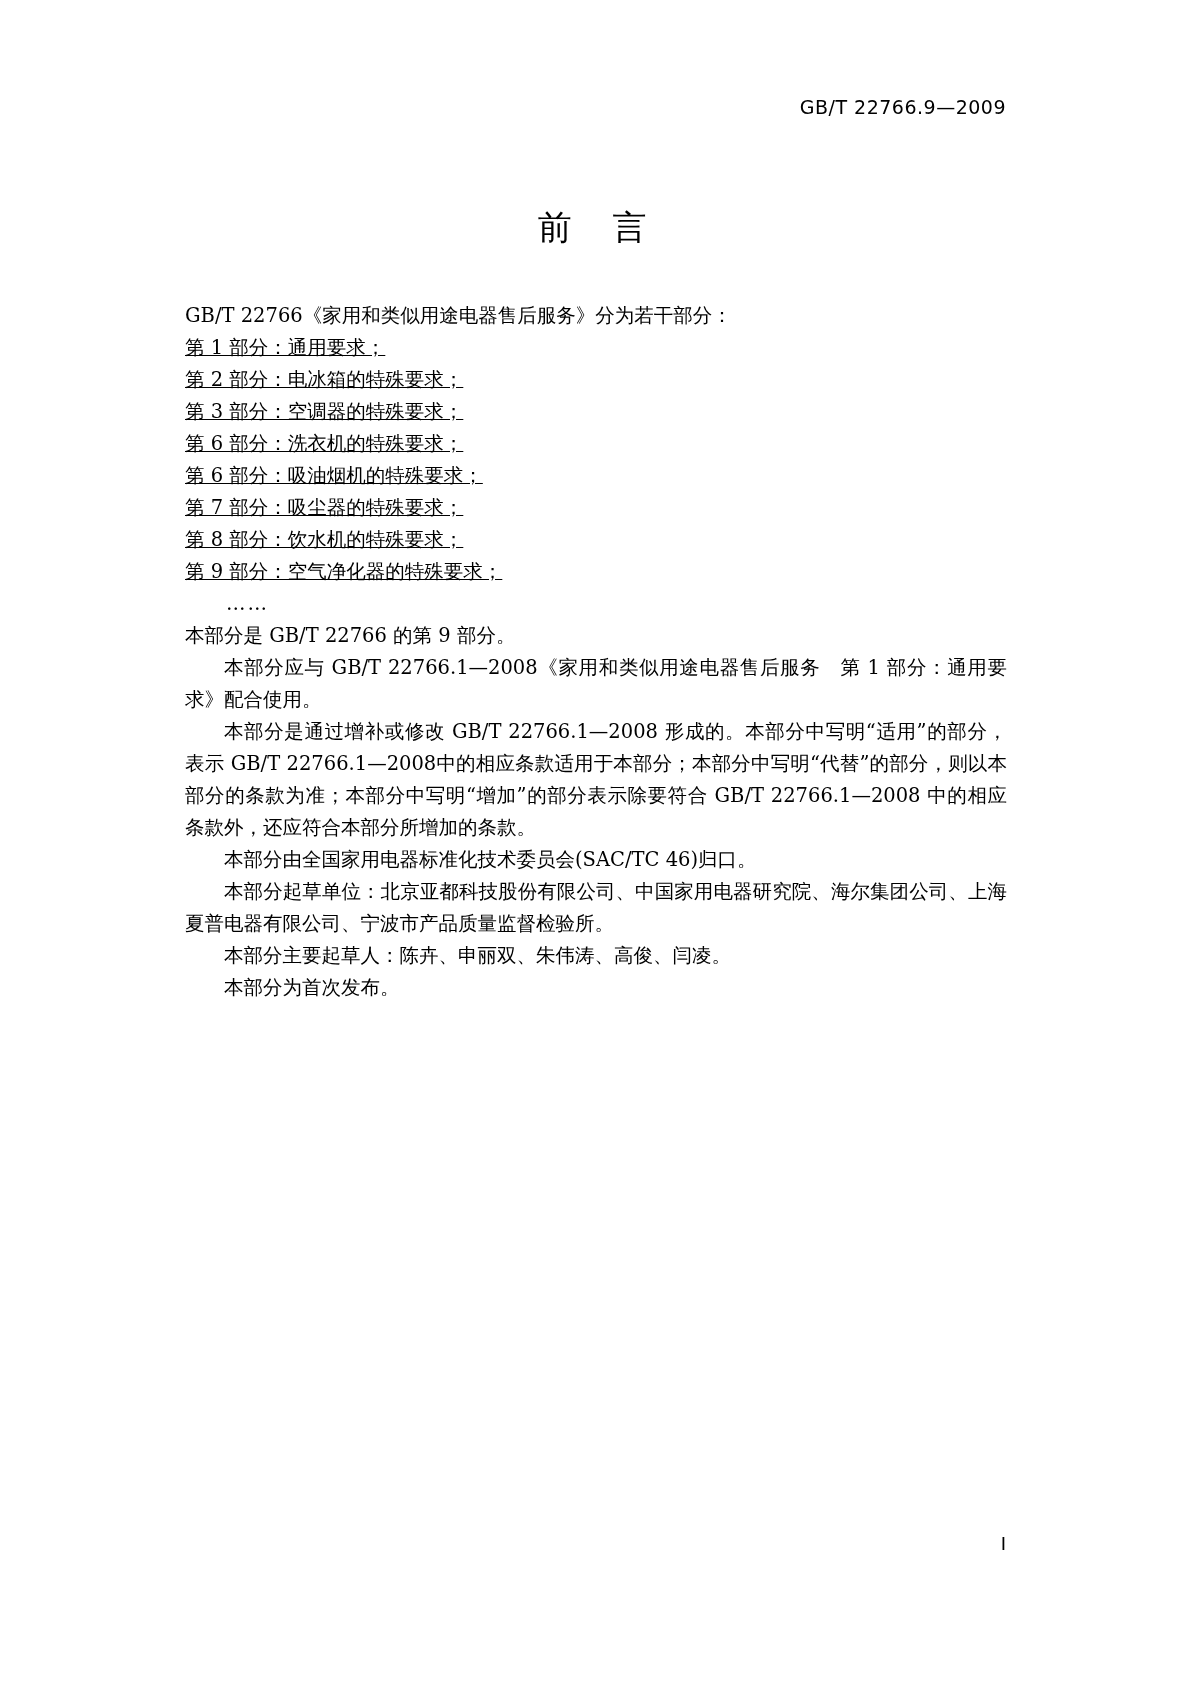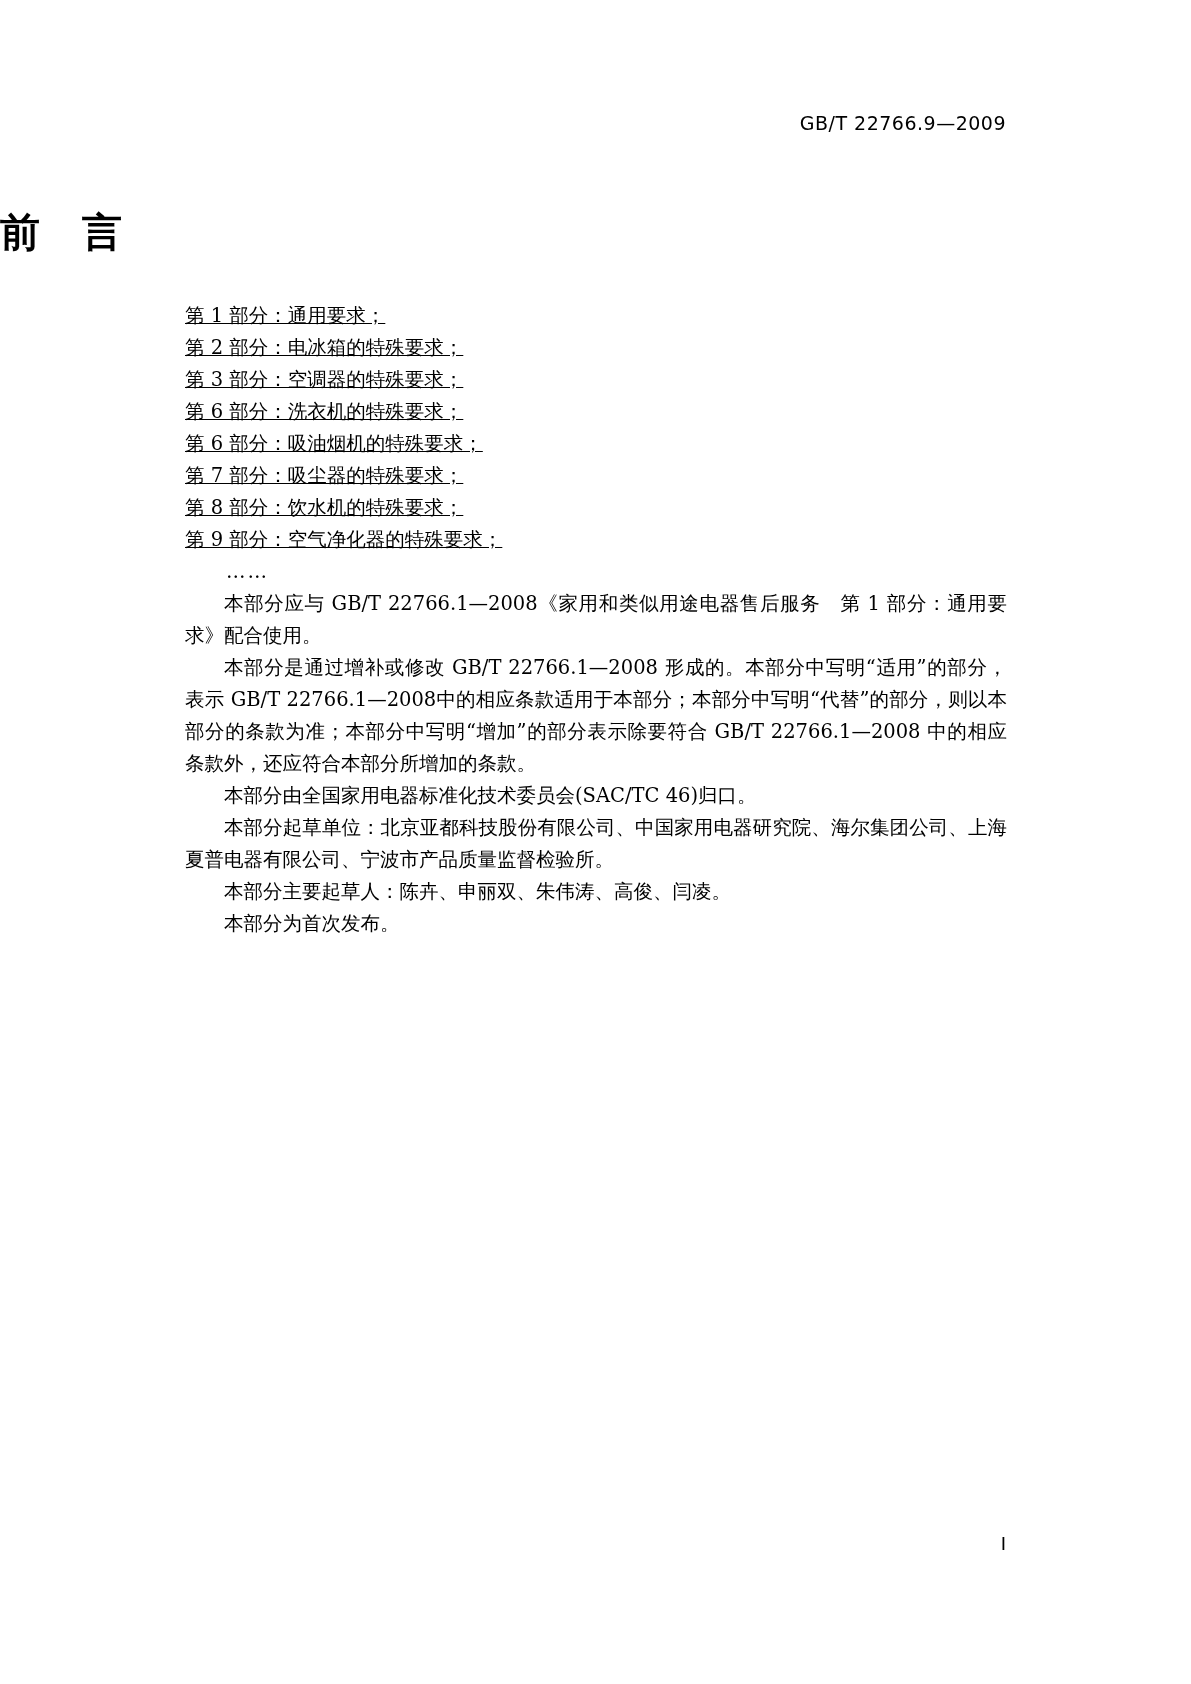--- a/index.html
+++ b/index.html
@@ -12,35 +12,35 @@
     width: 1191px;
     height: 1684px;
     margin: 0 auto;
     background: #ffffff;
     font-family: "DejaVu Serif", "Liberation Serif", serif;
     color: #000000;
     overflow: hidden;
   }
   .header-code {
     position: absolute;
-    top: 112px;
+    top: 96px;
     right: 185px;
     font-family: "DejaVu Sans", "Liberation Sans", sans-serif;
     font-size: 19px;
     letter-spacing: 0.5px;
     white-space: nowrap;
   }
   .doc-title {
     position: absolute;
     top: 205px;
     left: 0;
     width: 100%;
-    text-align: left;
-    font-size: 40px;
-    font-weight: bold;
+    text-align: center;
+    font-size: 34px;
+    font-weight: normal;
     letter-spacing: 0.2em;
   }
   .doc-title span.gap {
     display: inline-block;
     width: 34px;
   }
   .body-block {
     position: absolute;
     top: 300px;
     left: 185px;
@@ -80,32 +80,34 @@
 <body>
 
 <div class="page">
 
   <div class="header-code">GB/T 22766.9—2009</div>
 
   <div class="doc-title"><span>前</span><span class="gap"></span><span>言</span></div>
 
   <div class="body-block">
 
+    <p class="p noindent">GB/T 22766《家用和类似用途电器售后服务》分为若干部分：</p>
 
     <p class="p list-line">第 1 部分：通用要求；</p>
     <p class="p list-line">第 2 部分：电冰箱的特殊要求；</p>
     <p class="p list-line">第 3 部分：空调器的特殊要求；</p>
     <p class="p list-line">第 6 部分：洗衣机的特殊要求；</p>
     <p class="p list-line">第 6 部分：吸油烟机的特殊要求；</p>
     <p class="p list-line">第 7 部分：吸尘器的特殊要求；</p>
     <p class="p list-line">第 8 部分：饮水机的特殊要求；</p>
     <p class="p list-line">第 9 部分：空气净化器的特殊要求；</p>
 
     <p class="p indent dots">……</p>
 
+    <p class="p noindent">本部分是 GB/T 22766 的第 9 部分。</p>
     <p class="p indent">本部分应与 GB/T 22766.1—2008《家用和类似用途电器售后服务　第 1 部分：通用要求》配合使用。</p>
     <p class="p indent">本部分是通过增补或修改 GB/T 22766.1—2008 形成的。本部分中写明“适用”的部分，表示 GB/T 22766.1—2008中的相应条款适用于本部分；本部分中写明“代替”的部分，则以本部分的条款为准；本部分中写明“增加”的部分表示除要符合 GB/T 22766.1—2008 中的相应条款外，还应符合本部分所增加的条款。</p>
     <p class="p indent">本部分由全国家用电器标准化技术委员会(SAC/TC 46)归口。</p>
     <p class="p indent">本部分起草单位：北京亚都科技股份有限公司、中国家用电器研究院、海尔集团公司、上海夏普电器有限公司、宁波市产品质量监督检验所。</p>
     <p class="p indent">本部分主要起草人：陈卉、申丽双、朱伟涛、高俊、闫凌。</p>
     <p class="p indent">本部分为首次发布。</p>
 
   </div>
 
   <div class="page-number">I</div>

